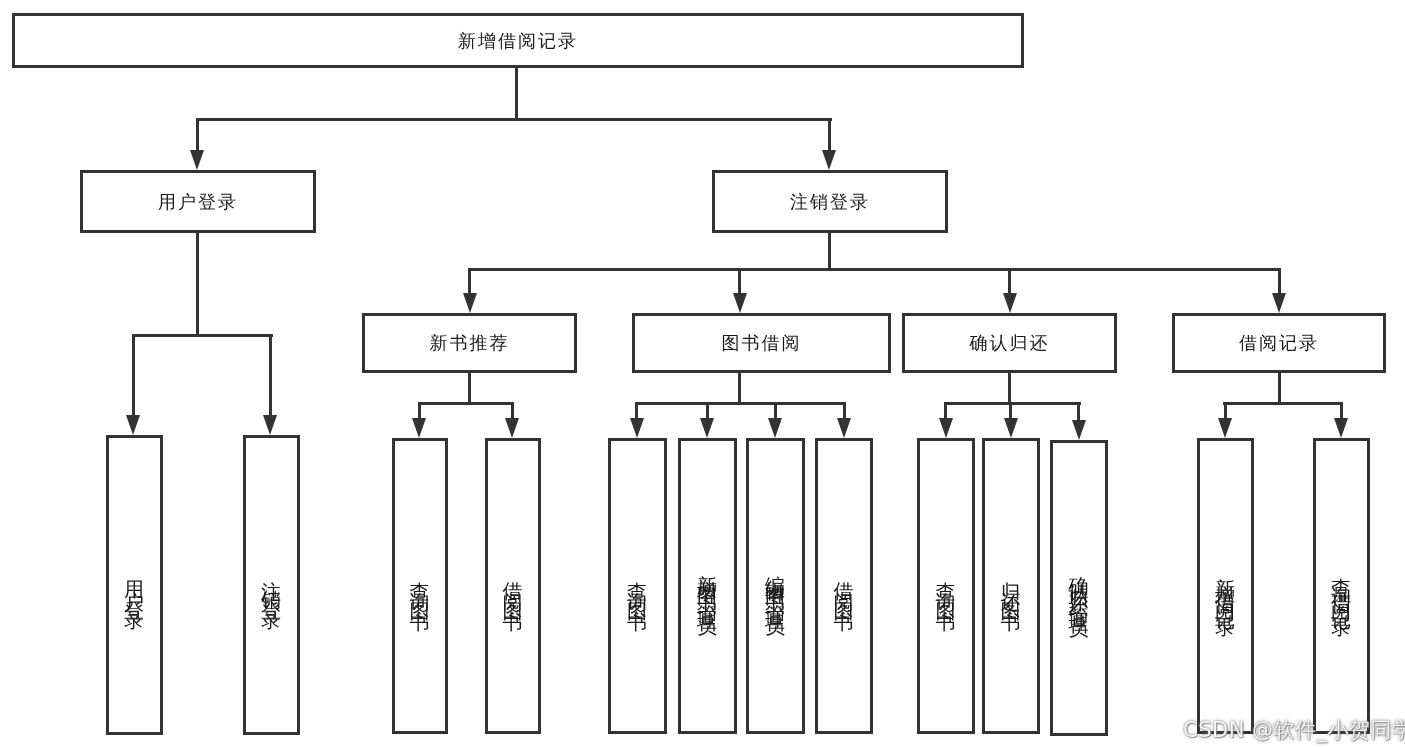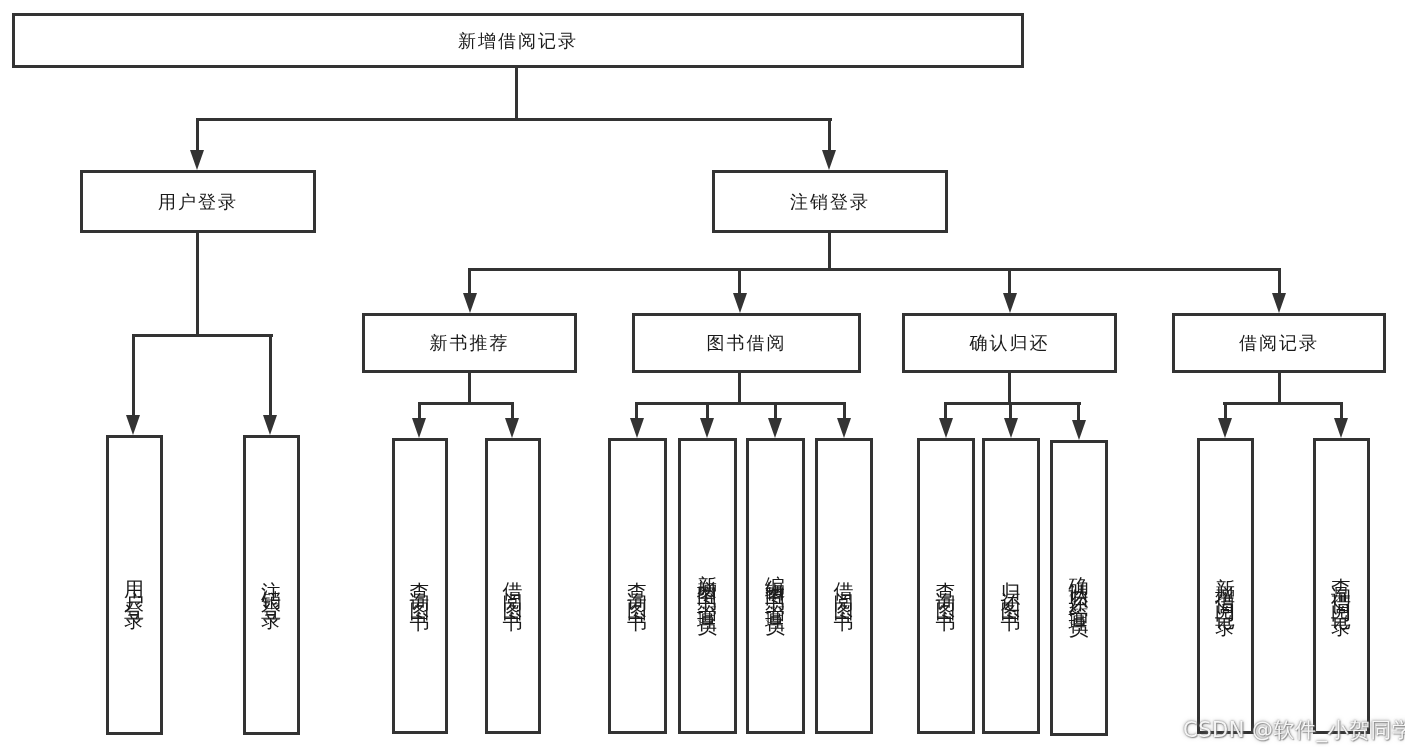--- a/index.html
+++ b/index.html
@@ -105,21 +105,21 @@
   <div class="box" style="left:80px;top:170px;width:236px;height:63px">
     <span class="hlabel">用户登录</span>
   </div>
   <div class="box" style="left:712px;top:170px;width:236px;height:63px">
     <span class="hlabel">注销登录</span>
   </div>
 
   <div class="box" style="left:362px;top:313px;width:215px;height:60px">
     <span class="hlabel">新书推荐</span>
   </div>
-  <div class="box" style="left:632px;top:313px;width:229px;height:60px">
+  <div class="box" style="left:632px;top:313px;width:259px;height:60px">
     <span class="hlabel">图书借阅</span>
   </div>
   <div class="box" style="left:902px;top:313px;width:215px;height:60px">
     <span class="hlabel">确认归还</span>
   </div>
   <div class="box" style="left:1172px;top:313px;width:214px;height:60px">
     <span class="hlabel">借阅记录</span>
   </div>
 
   <div class="box" style="left:106px;top:435px;width:57px;height:300px">

